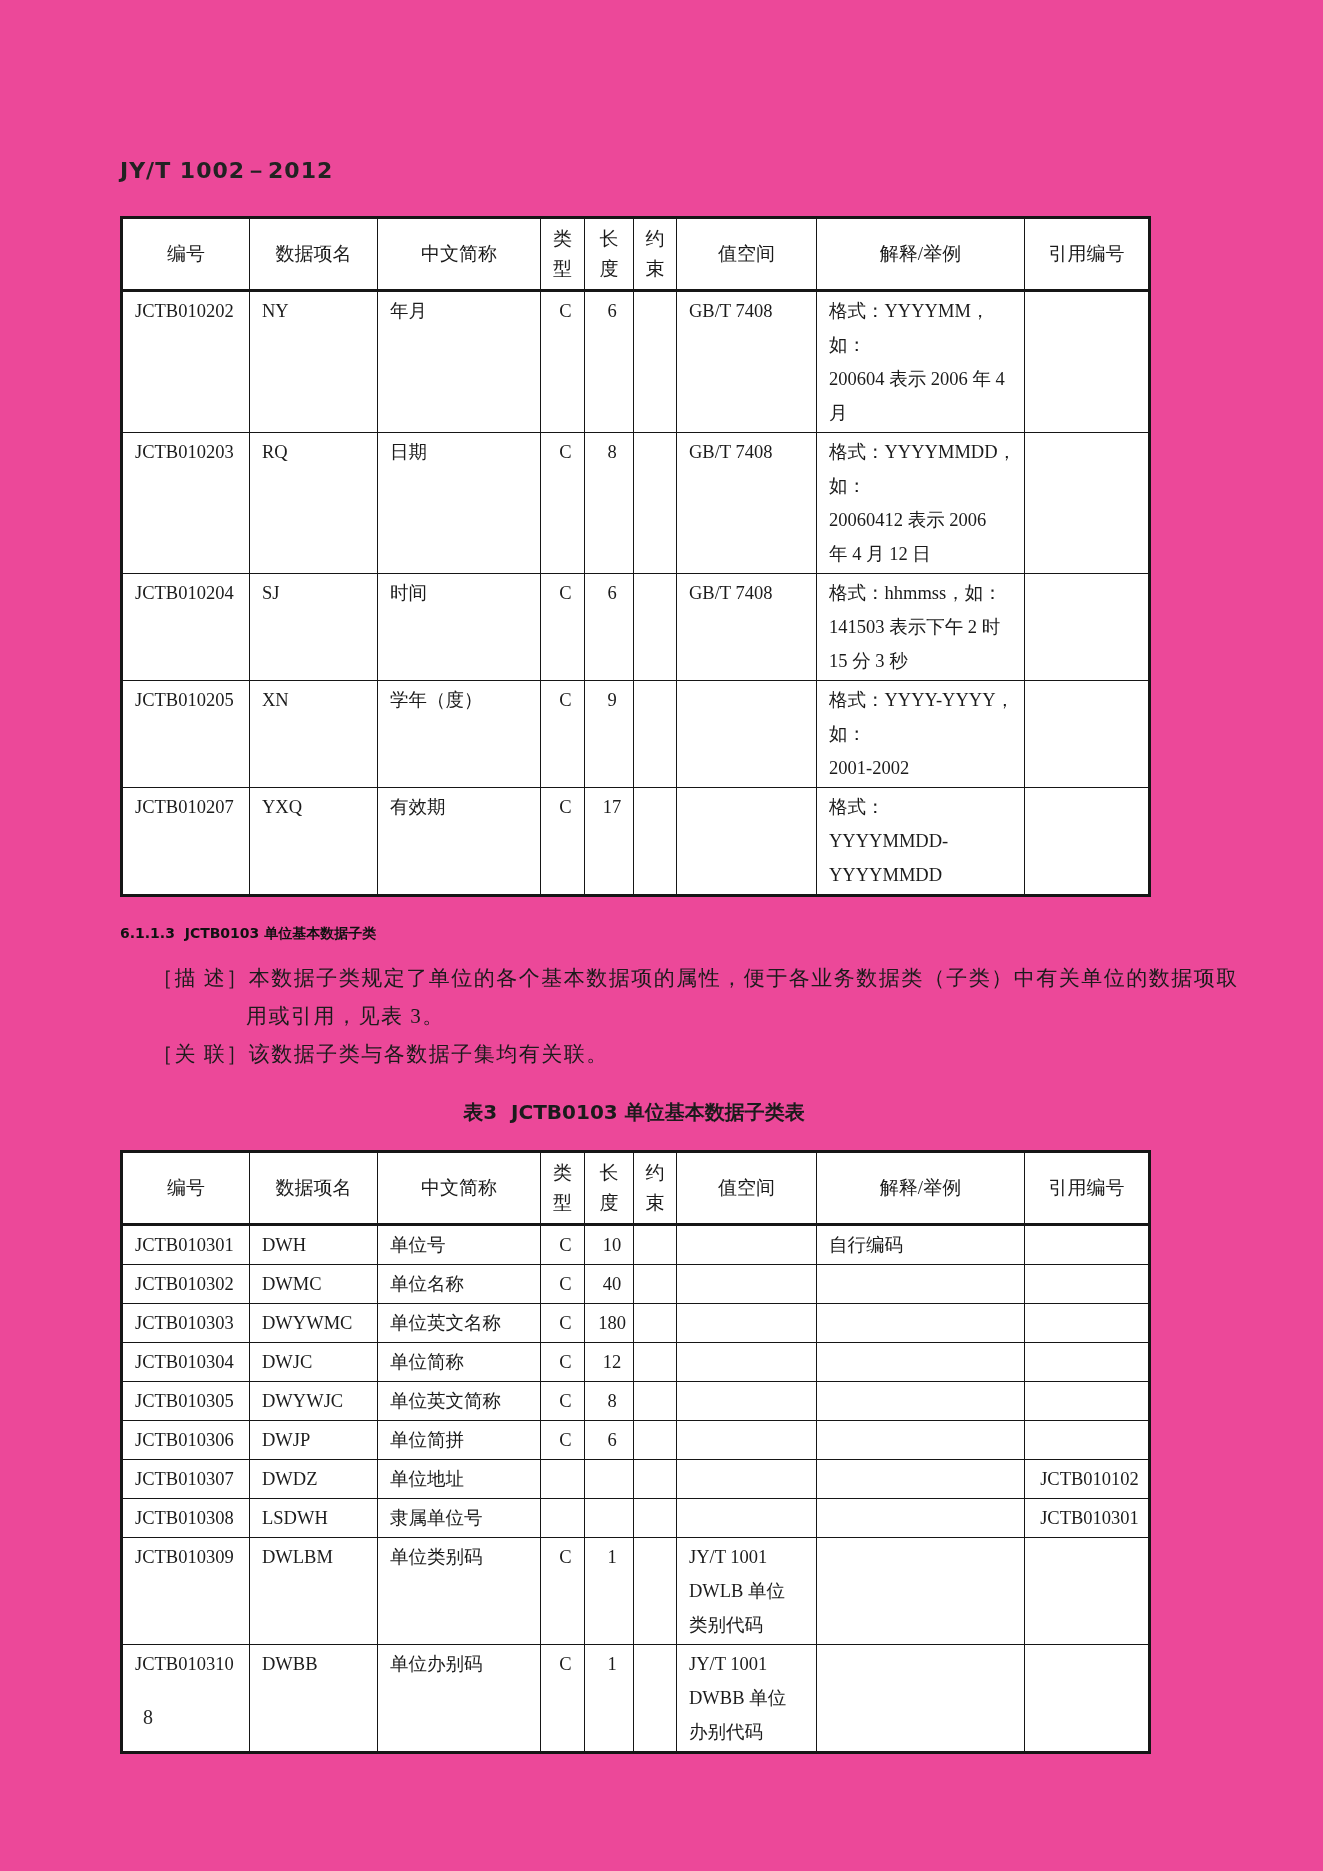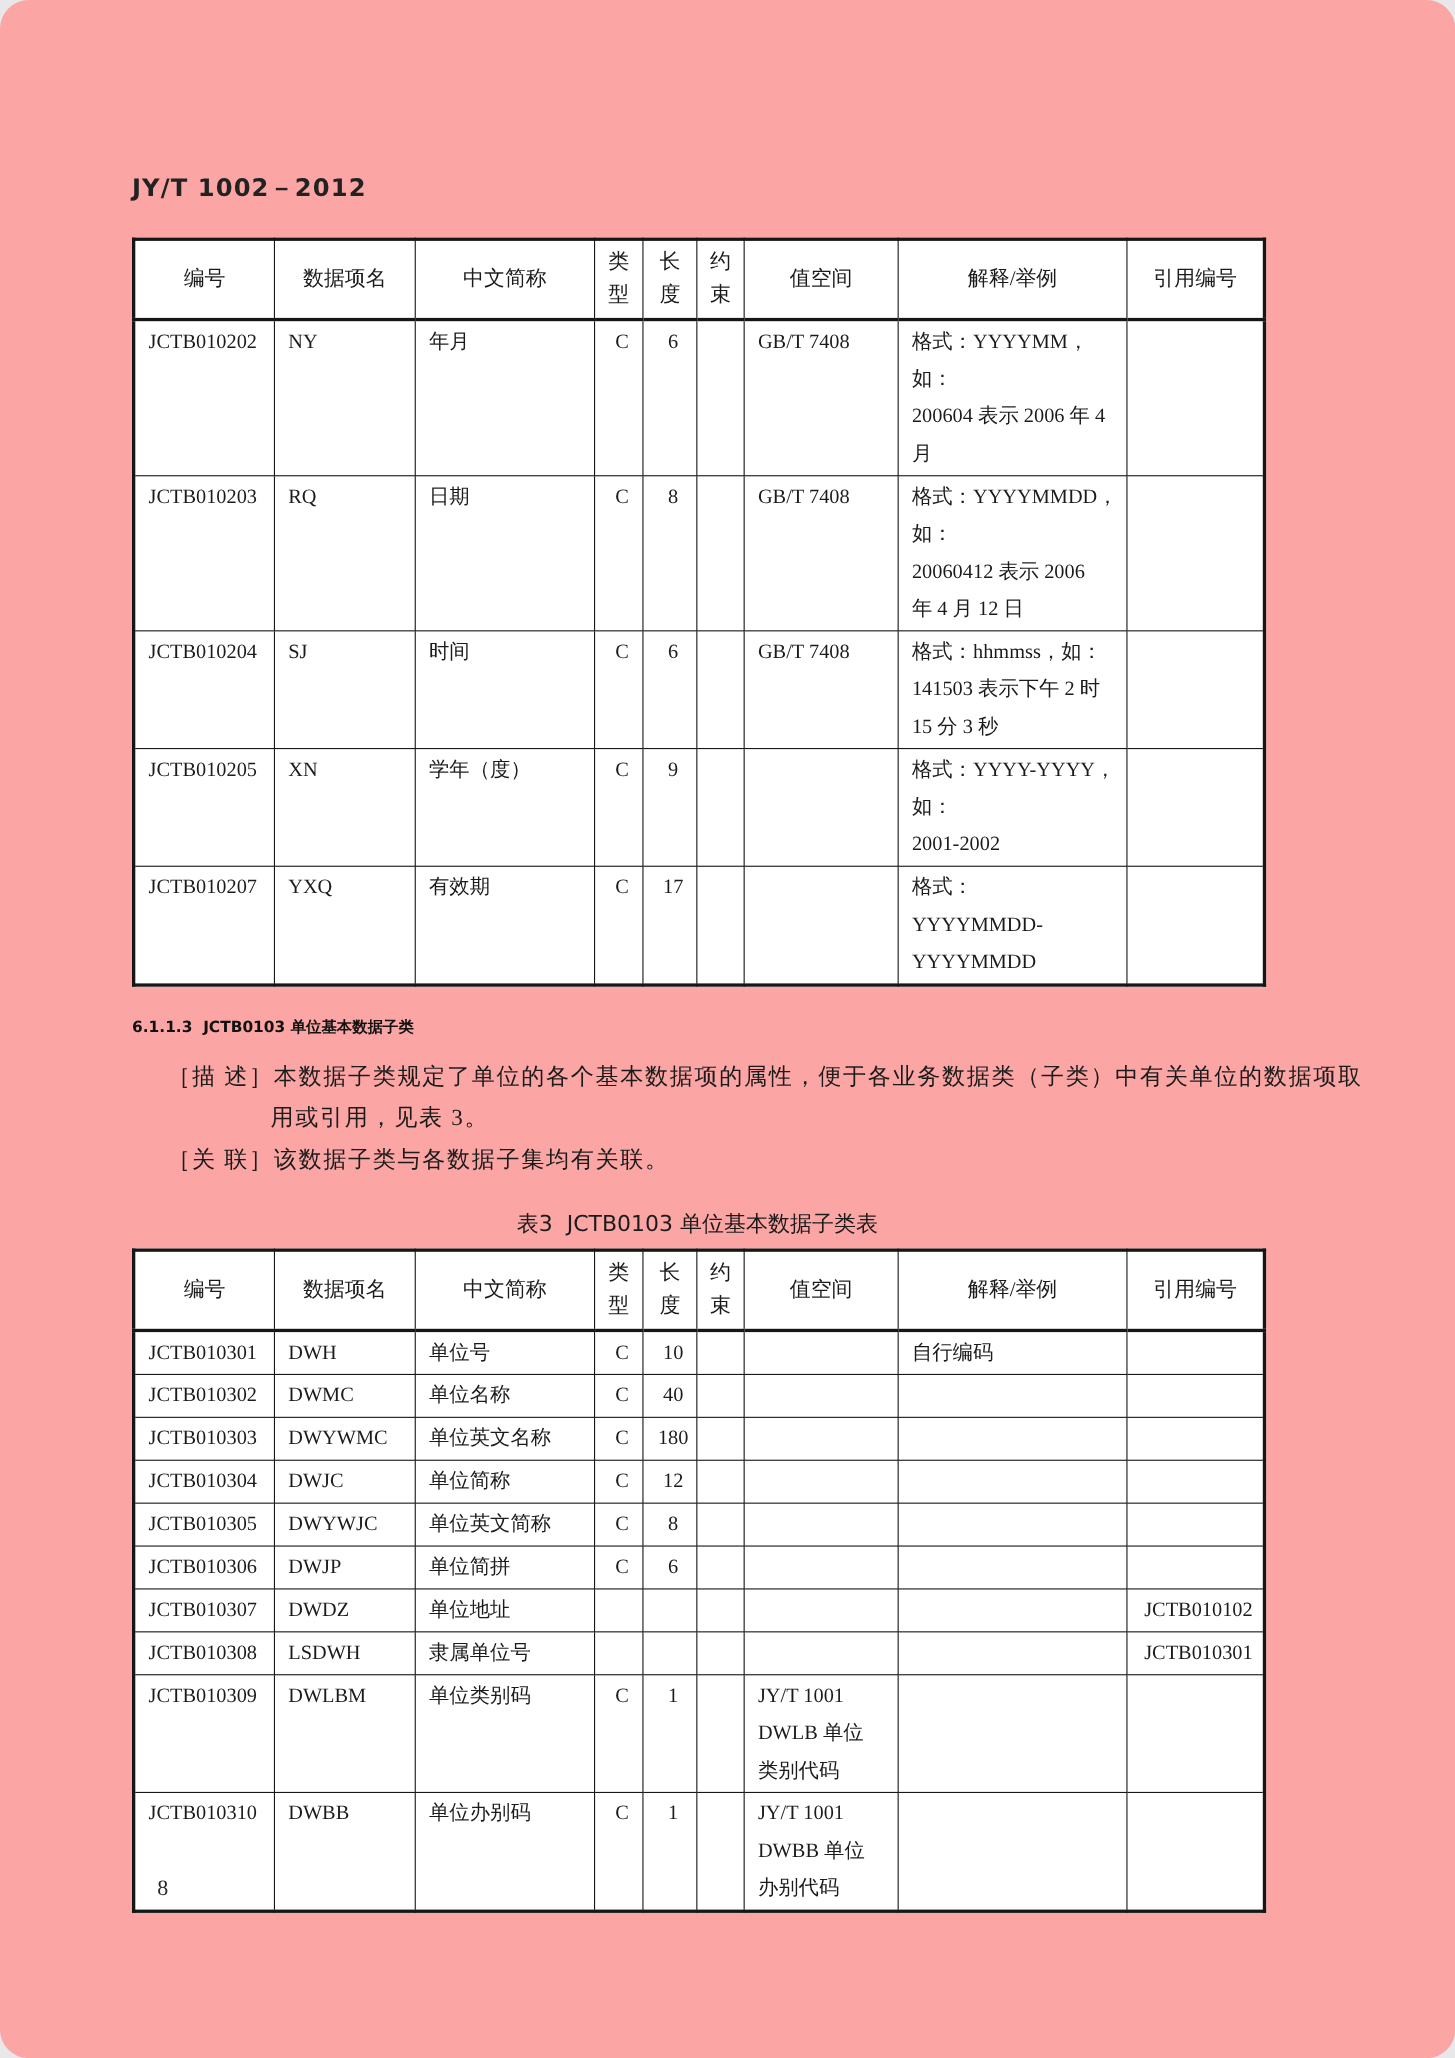--- a/index.html
+++ b/index.html
@@ -6,23 +6,22 @@
   body{
     background:#e8e8e8;
     font-family:"Liberation Serif","DejaVu Serif",serif;
     color:#1b1b1b;
   }
   .page{
     position:relative;
     width:1323px;
     height:1871px;
     margin:0 auto;
-    background:#fca5a5;
+    background:#ec4899;
     overflow:hidden;
-    border-radius:26px;
   }
   .content{
     position:absolute;
     left:120px;
     top:156px;
     width:1040px;
   }
   .doc-code{
     font-family:"DejaVu Sans","Liberation Sans",sans-serif;
     font-weight:bold;
@@ -80,26 +79,26 @@
     font-size:21px;
     letter-spacing:1.5px;
     line-height:38px;
     padding-left:94px;
     text-indent:-94px;
   }
   .para.first{margin-top:16px;}
   .para .bracket-label{white-space:pre;}
   .table-caption{
     font-family:"DejaVu Sans","Liberation Sans",sans-serif;
-    font-weight:normal;
+    font-weight:bold;
     font-size:20px;
     width:1028px;
     text-align:center;
     margin-top:26px;
-    margin-bottom:9px;
+    margin-bottom:24px;
     white-space:pre;
   }
   .page-number{
     position:absolute;
     left:143px;
     top:1706px;
     font-size:20px;
     color:#2a2a2a;
   }
 </style>

